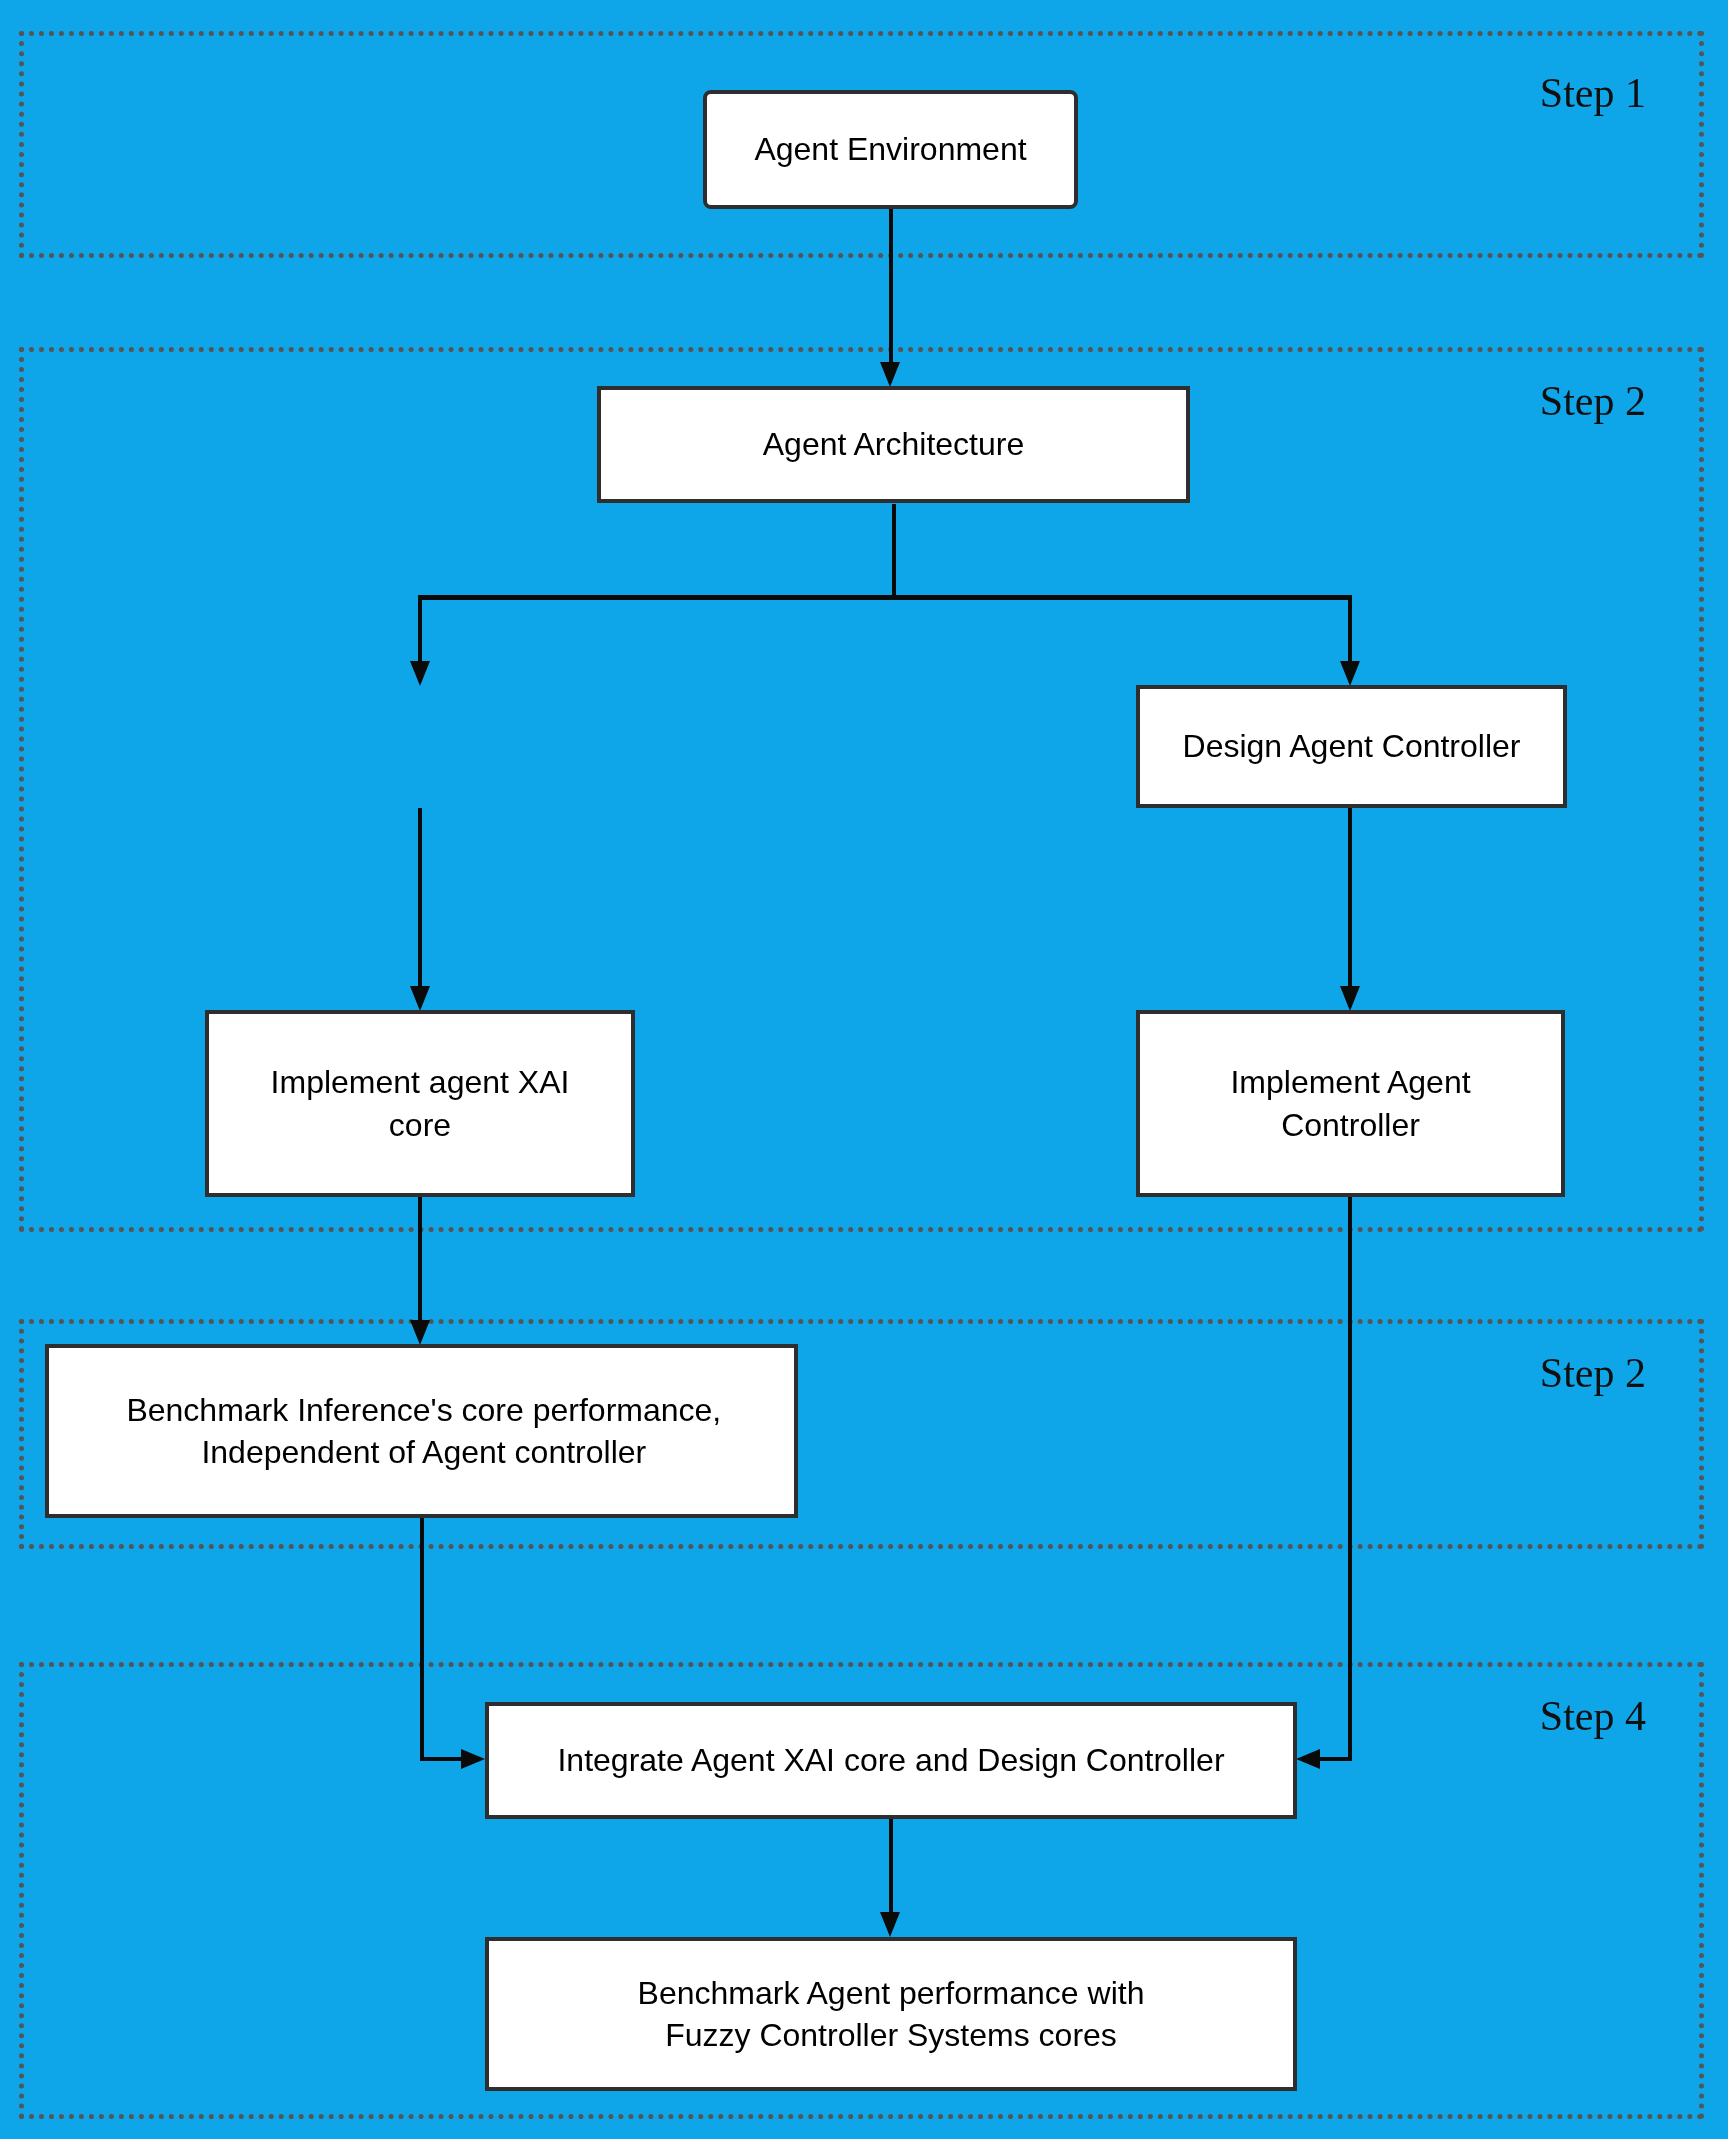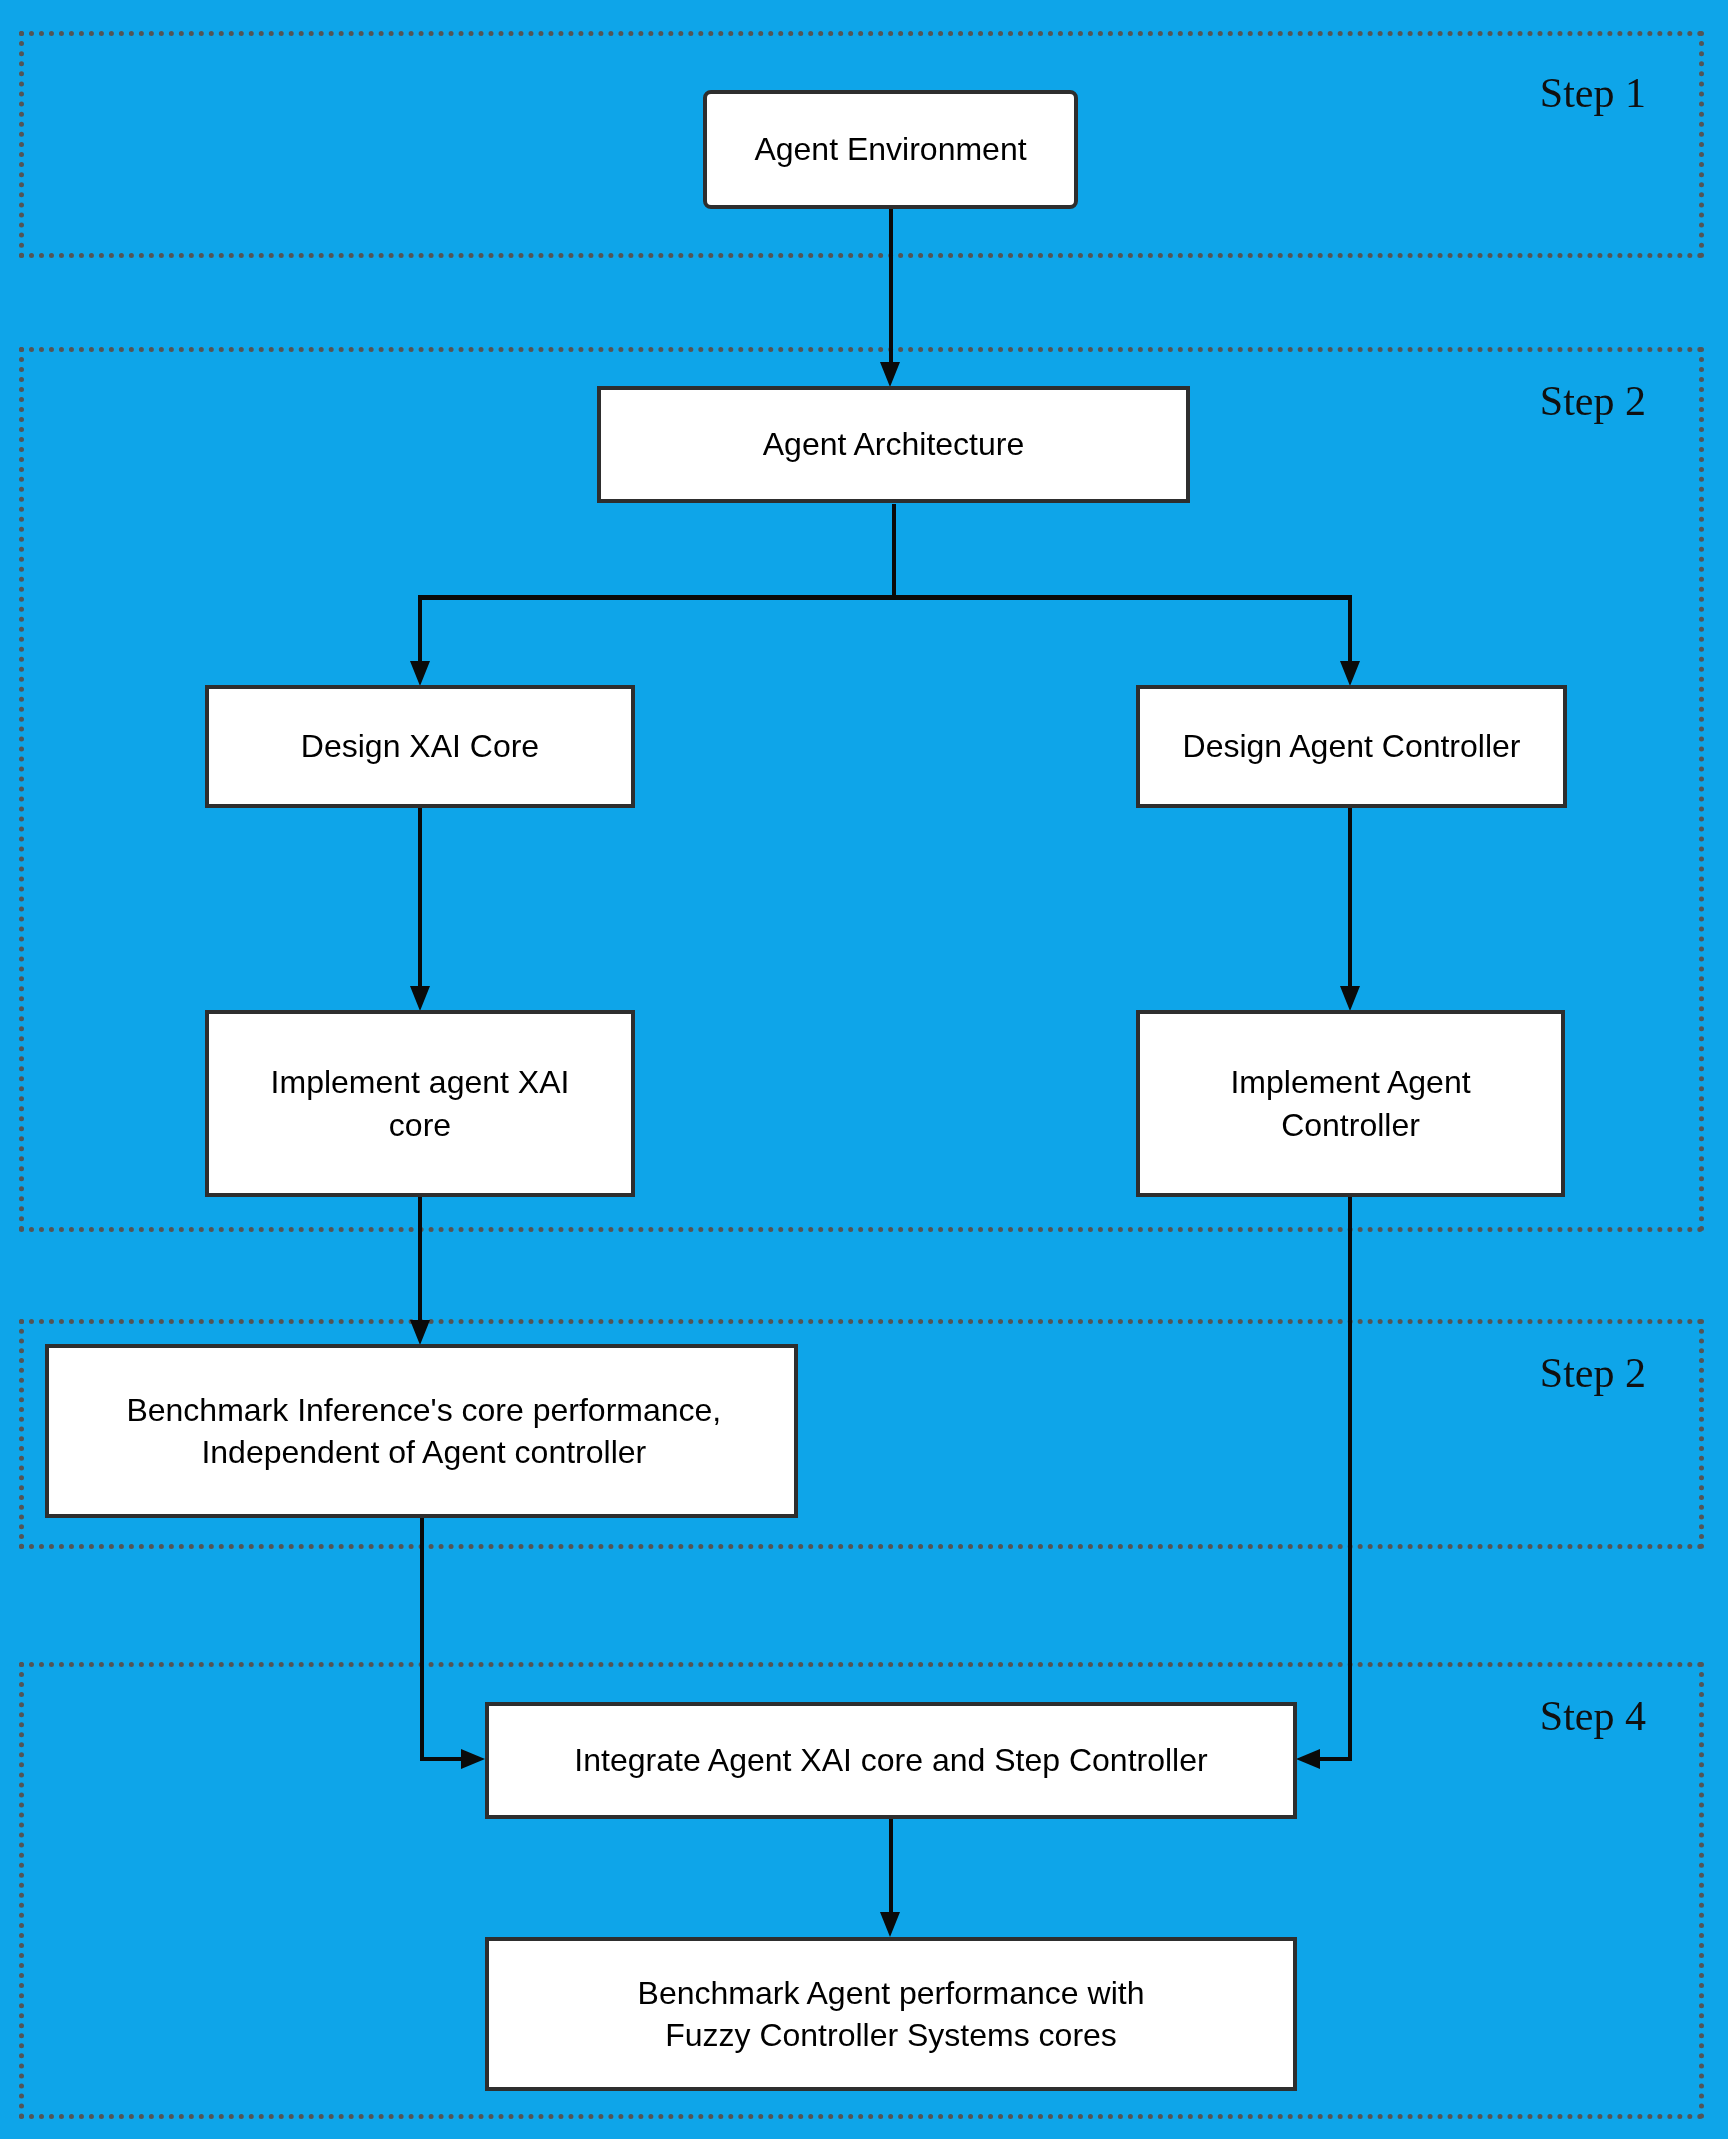--- a/index.html
+++ b/index.html
@@ -131,40 +131,37 @@
 
   <div class="line" id="l-int-ba"></div>
   <div class="arrow-down" id="a-int-ba"></div>
 
   <div class="node" id="n-env">
     <span>Agent Environment</span>
   </div>
   <div class="node" id="n-arch">
     <span>Agent Architecture</span>
   </div>
-  <div class="node" id="n-dxc">
-    <span>Design XAI Core</span>
-  </div>
   <div class="node" id="n-dac">
     <span>Design Agent Controller</span>
   </div>
   <div class="node" id="n-ixc">
     <span>Implement agent XAI
 core</span>
   </div>
   <div class="node" id="n-iac">
     <span>Implement Agent
 Controller</span>
   </div>
   <div class="node" id="n-bench">
     <span>Benchmark Inference's core performance,
 Independent of Agent controller</span>
   </div>
   <div class="node" id="n-int">
-    <span>Integrate Agent XAI core and Step Controller</span>
+    <span>Integrate Agent XAI core and Design Controller</span>
   </div>
   <div class="node" id="n-ba">
     <span>Benchmark Agent performance with
 Fuzzy Controller Systems cores</span>
   </div>
 
 </div>
 
 
 </body></html>

